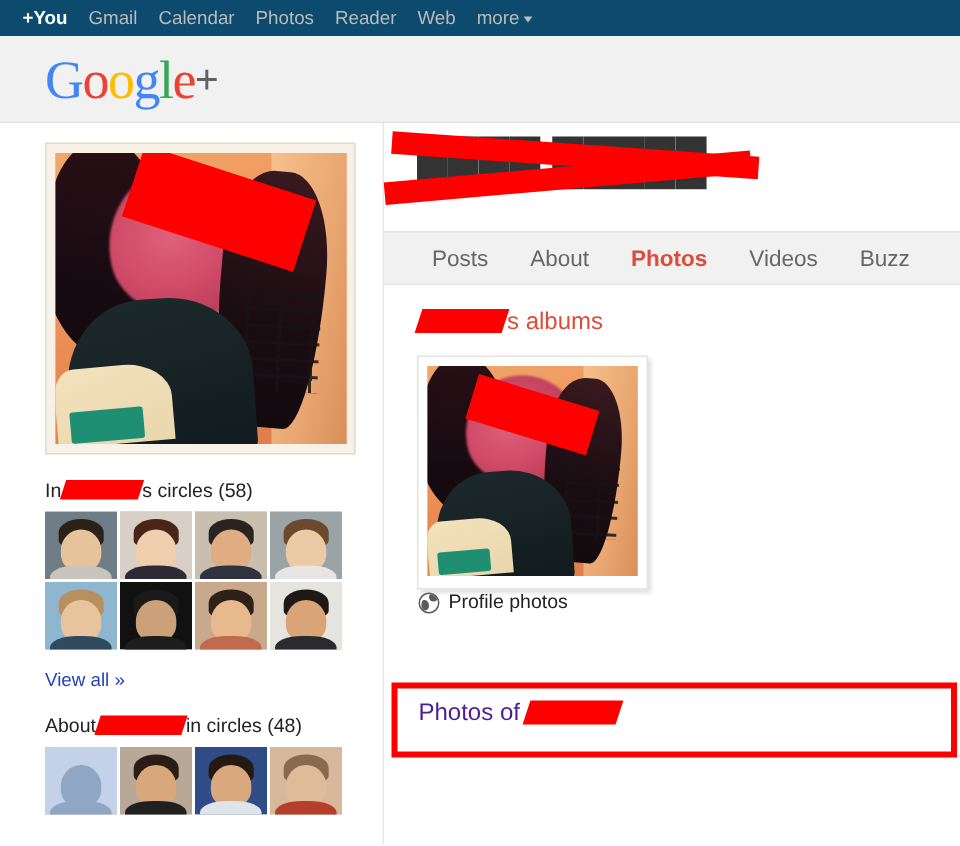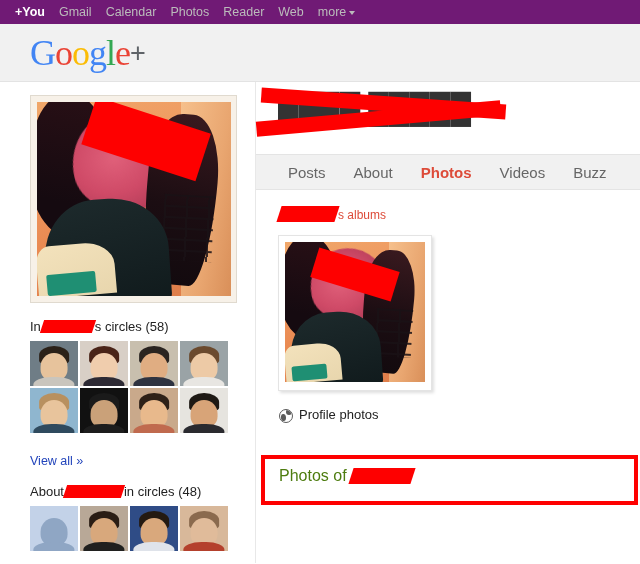--- a/index.html
+++ b/index.html
@@ -13,21 +13,21 @@
     font-family: "Liberation Sans", sans-serif;
     font-size: 13px;
     color: #222222;
     overflow: hidden;
     position: relative;
   }
 
   
   #gbar {
     height: 24px;
-    background: #701a75;
+    background: #0c4a6e;
     display: flex;
     align-items: center;
     padding: 0 0 0 8px;
     box-sizing: border-box;
   }
   #gbar .gb-item {
     color: #bbbbbb;
     font-size: 12.5px;
     line-height: 24px;
     padding: 0 7px;
@@ -259,21 +259,21 @@
     width: 86%; height: 38%;
     transform: translateX(-50%);
     border-radius: 44% 44% 0 0;
   }
   a.link {
     color: #2244bb;
     font-size: 12.5px;
     text-decoration: none;
     cursor: pointer;
   }
-  #view-all { display: inline-block; margin-top: 19px; }
+  #view-all { display: inline-block; margin-top: 11px; }
 
   
   #name-area {
     height: 72px;
     position: relative;
     background: #ffffff;
   }
   #profile-name {
     position: absolute;
     left: 22px; top: 10px;
@@ -307,21 +307,21 @@
     white-space: nowrap;
   }
   #tabs .tab.active {
     color: #dd4b39;
     font-weight: bold;
   }
 
   #albums-area { padding: 16px 0 0 22px; }
   #albums-title {
     color: #dd4b39;
-    font-size: 12px;
+    font-size: 16px;
     white-space: nowrap;
     position: relative;
   }
   #albums-title .redact-inline { height: 16px; vertical-align: -3px; }
 
   #album-card {
     margin-top: 13px;
     width: 154px;
     box-sizing: border-box;
     background: #ffffff;
@@ -329,21 +329,21 @@
     padding: 6px 6px 8px 6px;
     box-shadow: 2px 2px 3px rgba(0,0,0,.13);
   }
   #album-photo { width: 140px; height: 140px; }
   #album-photo .redact {
     left: 20%; top: 12%;
     width: 60%; height: 22%;
     transform: rotate(17deg);
   }
 
-  #album-meta { margin-top: 16px; display: flex; align-items: flex-start; }
+  #album-meta { margin-top: 0; display: flex; align-items: flex-start; }
   #album-meta .globe {
     width: 14px; height: 14px;
     border-radius: 50%;
     border: 1.6px solid #5b5b5b;
     box-sizing: border-box;
     margin: 2px 6px 0 1px;
     position: relative;
     flex: none;
     overflow: hidden;
     background: #ffffff;
@@ -372,21 +372,21 @@
     position: absolute;
     left: 5px;
     right: 2px;
     top: 373px;
     border: 4px solid #fe0000;
     background: #ffffff;
     box-sizing: border-box;
     padding: 8px 10px 10px 14px;
   }
   #photos-of-title {
-    color: #4d7c0f;
+    color: #4c1d95;
     font-size: 16px;
     white-space: nowrap;
     margin-bottom: 6px;
   }
   #photos-of-title .redact-inline { height: 16px; vertical-align: -3px; }
   #photos-of-text {
     font-size: 13px;
     color: #222;
     white-space: nowrap;
   }

